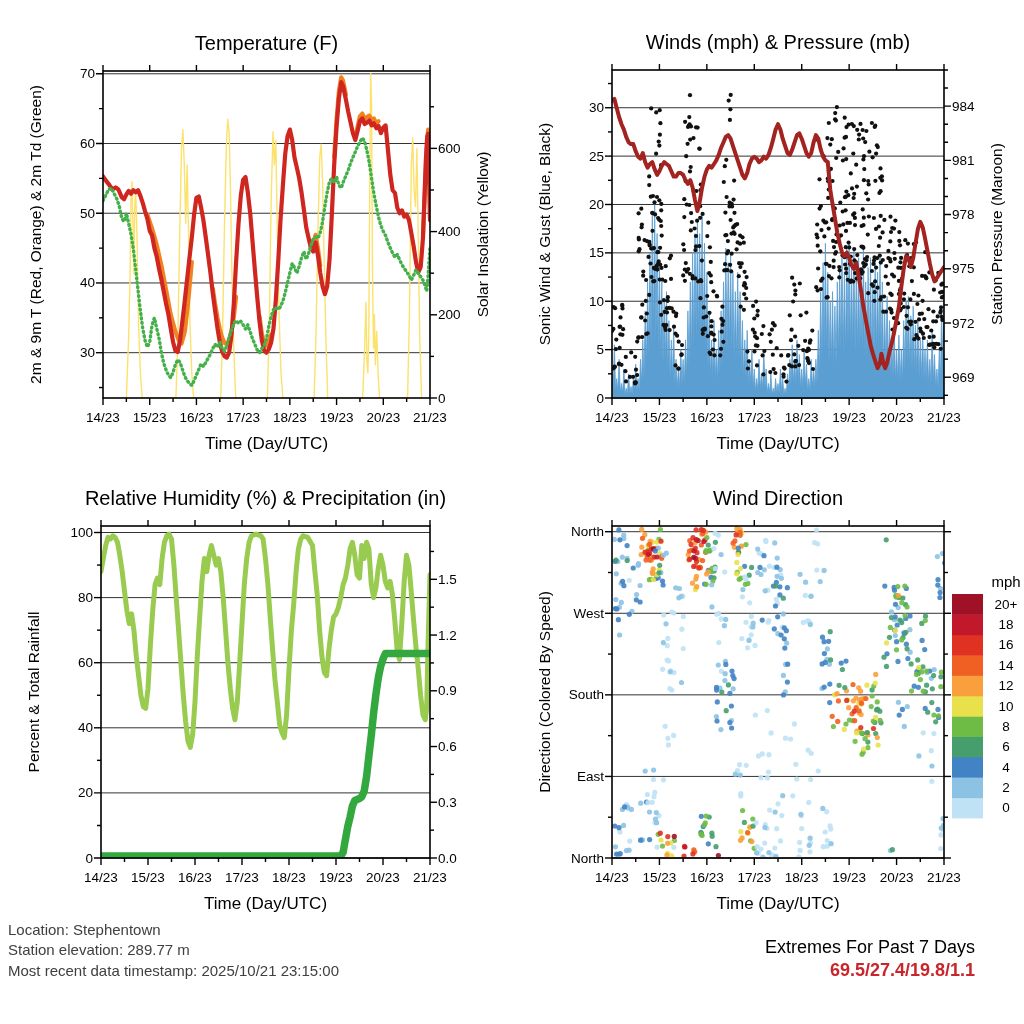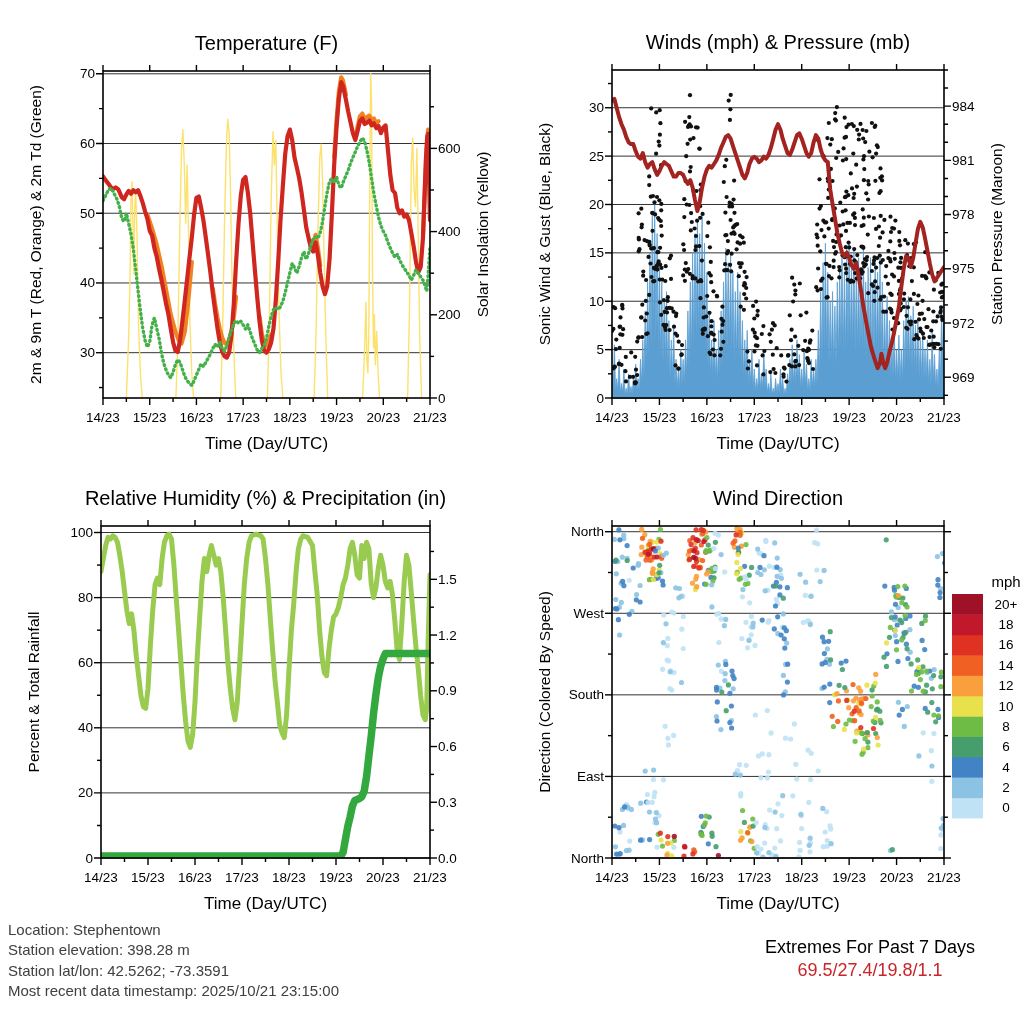--- a/index.html
+++ b/index.html
@@ -2,21 +2,21 @@
 <html><head>
 <meta charset="utf-8">
 <style>
   html,body{margin:0;padding:0;background:#fff;}
   #figure{position:relative;width:1024px;height:1024px;background:#ffffff;overflow:hidden;
           font-family:"Liberation Sans",sans-serif;color:#000;border-radius:17px;}
   #charts{position:absolute;left:0;top:0;}
   #charts text{font-family:"Liberation Sans",sans-serif;fill:#000;}
   .station-info{position:absolute;left:8px;top:920px;font-size:15px;line-height:20.3px;color:#404040;}
   .extremes{position:absolute;right:49px;top:936px;text-align:right;font-size:18px;line-height:22.5px;}
-  .extremes-values{font-weight:normal;text-align:center;}
+  .extremes-values{font-weight:bold;}
 </style>
 </head>
 <body>
 
 <div id="figure">
   <svg id="charts" width="1024" height="1024" viewBox="0 0 1024 1024">
       <g>
         <clipPath id="clip0">
           <rect x="103" y="71" width="327" height="327"></rect>
         </clipPath>
@@ -1794,22 +1794,21 @@
           <text x="1006" y="629.0454545454545" text-anchor="middle" font-size="13.5">18</text>
           <rect x="952" y="594.0" width="31" height="20.8" fill="#9f1127"></rect>
           <text x="1006" y="608.6818181818181" text-anchor="middle" font-size="13.5">20+</text>
           <text x="1006" y="587" text-anchor="middle" font-size="15">mph</text>
         </g>
       </g>
     </svg>
 
   <div class="station-info">
     <div>Location: Stephentown</div>
-    <div>Station elevation: 398.28 m</div>
-    <div>Station lat/lon: 42.5262; -73.3591</div>
+    <div>Station elevation: 289.77 m</div>
     <div>Most recent data timestamp: 2025/10/21 23:15:00</div>
   </div>
 
   <div class="extremes">
     <div>Extremes For Past 7 Days</div>
     <div class="extremes-values" style="color: rgb(201, 37, 43);">69.5/27.4/19.8/1.1</div>
   </div>
 </div>
 
 </body></html>

